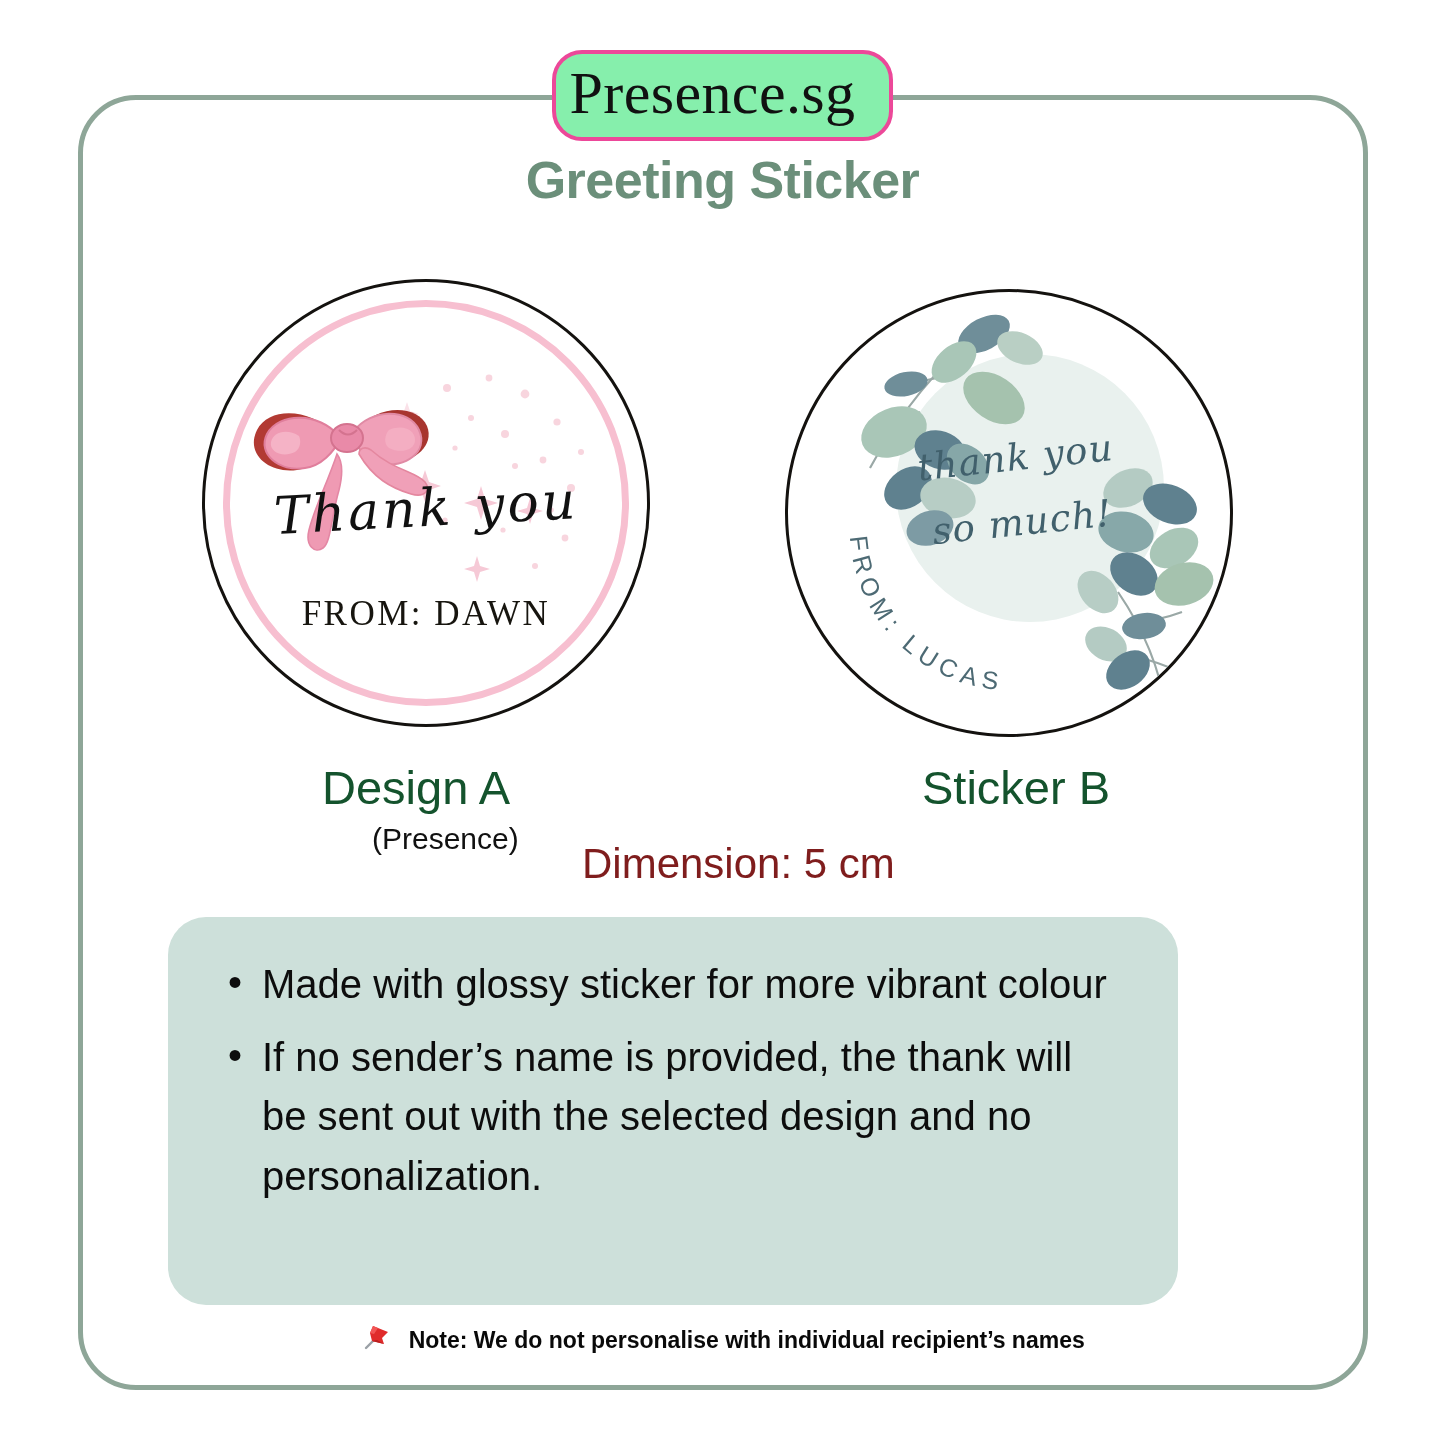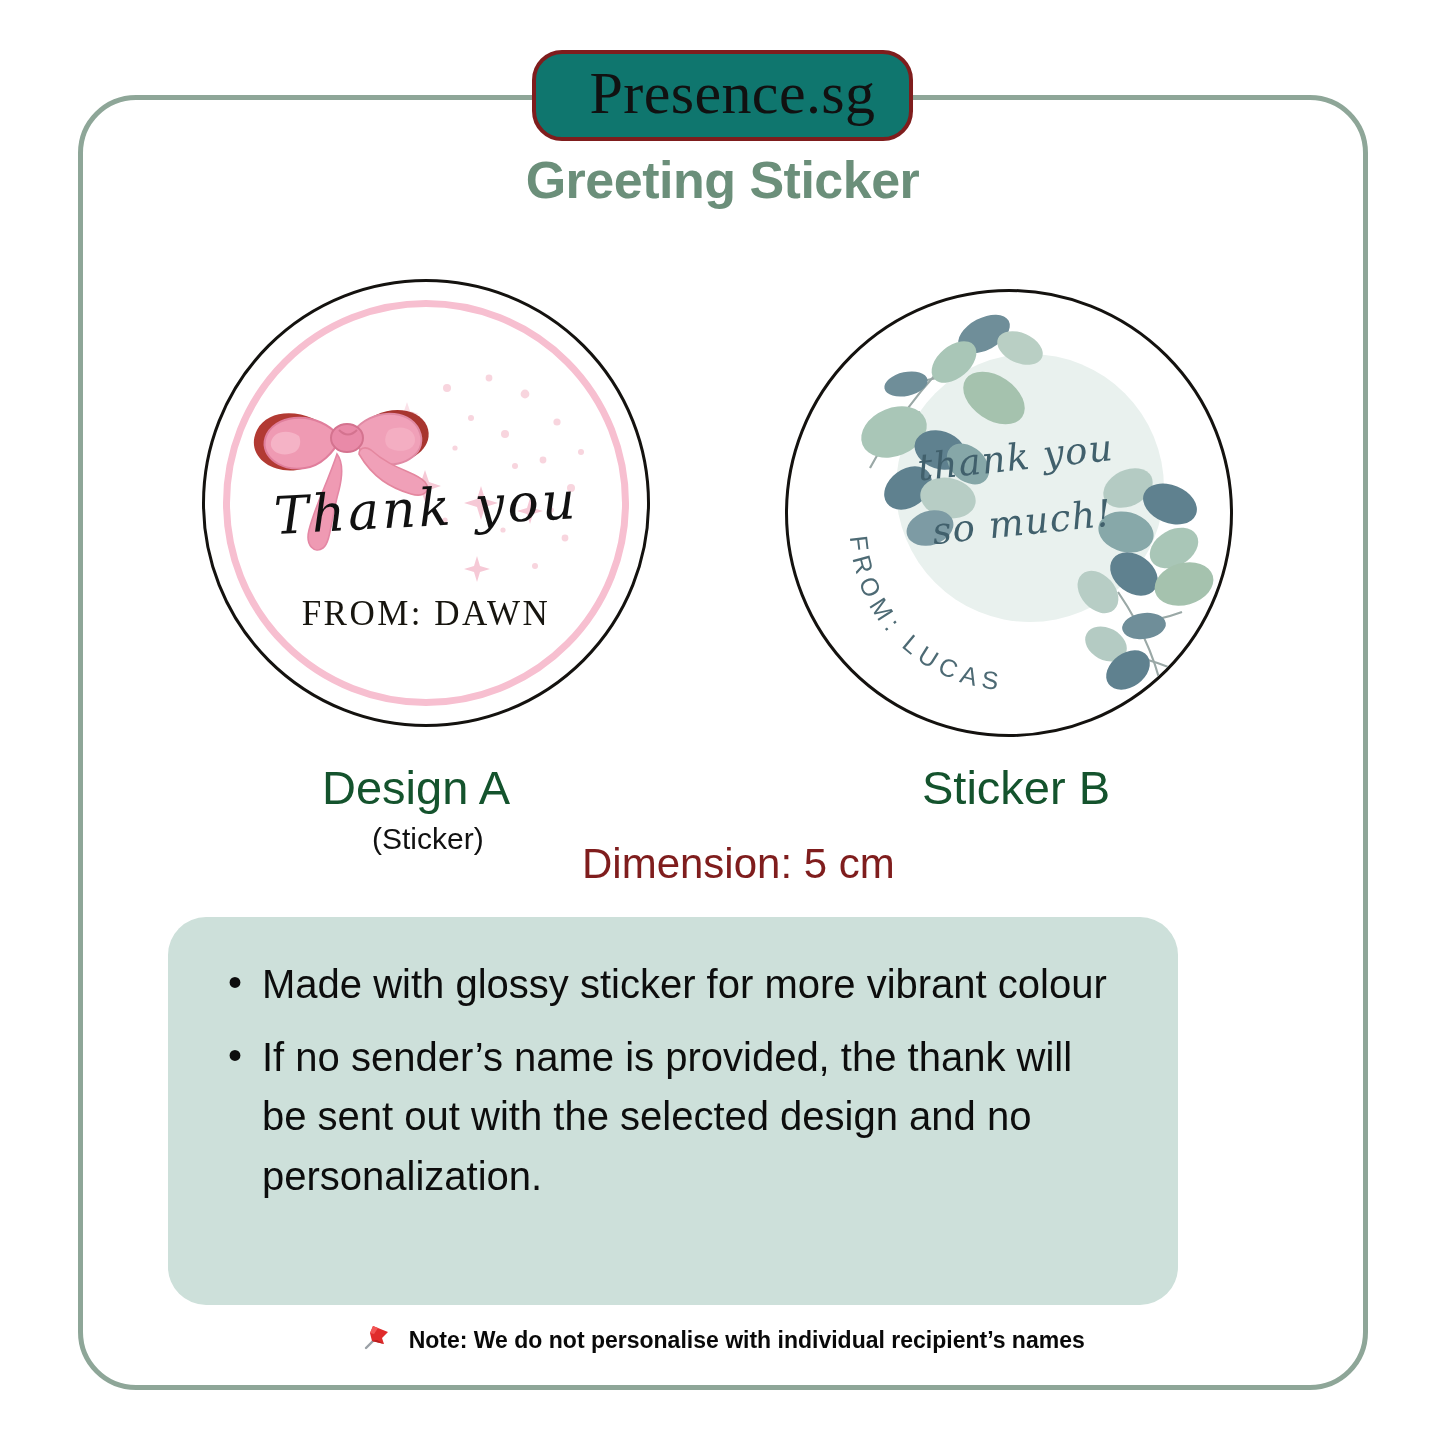--- a/index.html
+++ b/index.html
@@ -24,24 +24,24 @@
     border-radius: 58px;
     background: transparent;
   }
 
   
   .brand-badge {
     position: absolute;
     left: 50%;
     top: 50px;
     transform: translateX(-50%);
-    background: #0f766e;
-    border: 4px solid #7f1d1d;
+    background: #86efac;
+    border: 4px solid #ec4899;
     border-radius: 30px;
-    padding: 9px 34px 13px 54px;
+    padding: 9px 34px 13px 14px;
     z-index: 5;
   }
   .brand-text {
     font-family: "Liberation Serif", serif;
     font-size: 60px;
     line-height: 1.02;
     color: #111111;
     white-space: nowrap;
     letter-spacing: 0.4px;
   }
@@ -344,21 +344,21 @@
       </defs>
       <text>
         <textPath href="#fromArc" startOffset="4%">FROM: LUCAS</textPath>
       </text>
     </svg>
   </div>
 </div>
 
 <div class="caption cap-a">Design A</div>
 <div class="caption cap-b">Sticker B</div>
-<div class="cap-default">(Sticker)</div>
+<div class="cap-default">(Presence)</div>
 <div class="dimension">Dimension: 5 cm</div>
 
 <div class="info-box">
   <ul class="info-list">
     <li>Made with glossy sticker for more vibrant colour</li>
     <li> If no sender’s name is provided, the thank will be sent out with the selected design and no personalization.</li>
   </ul>
 </div>
 
 <div class="footer-note">

